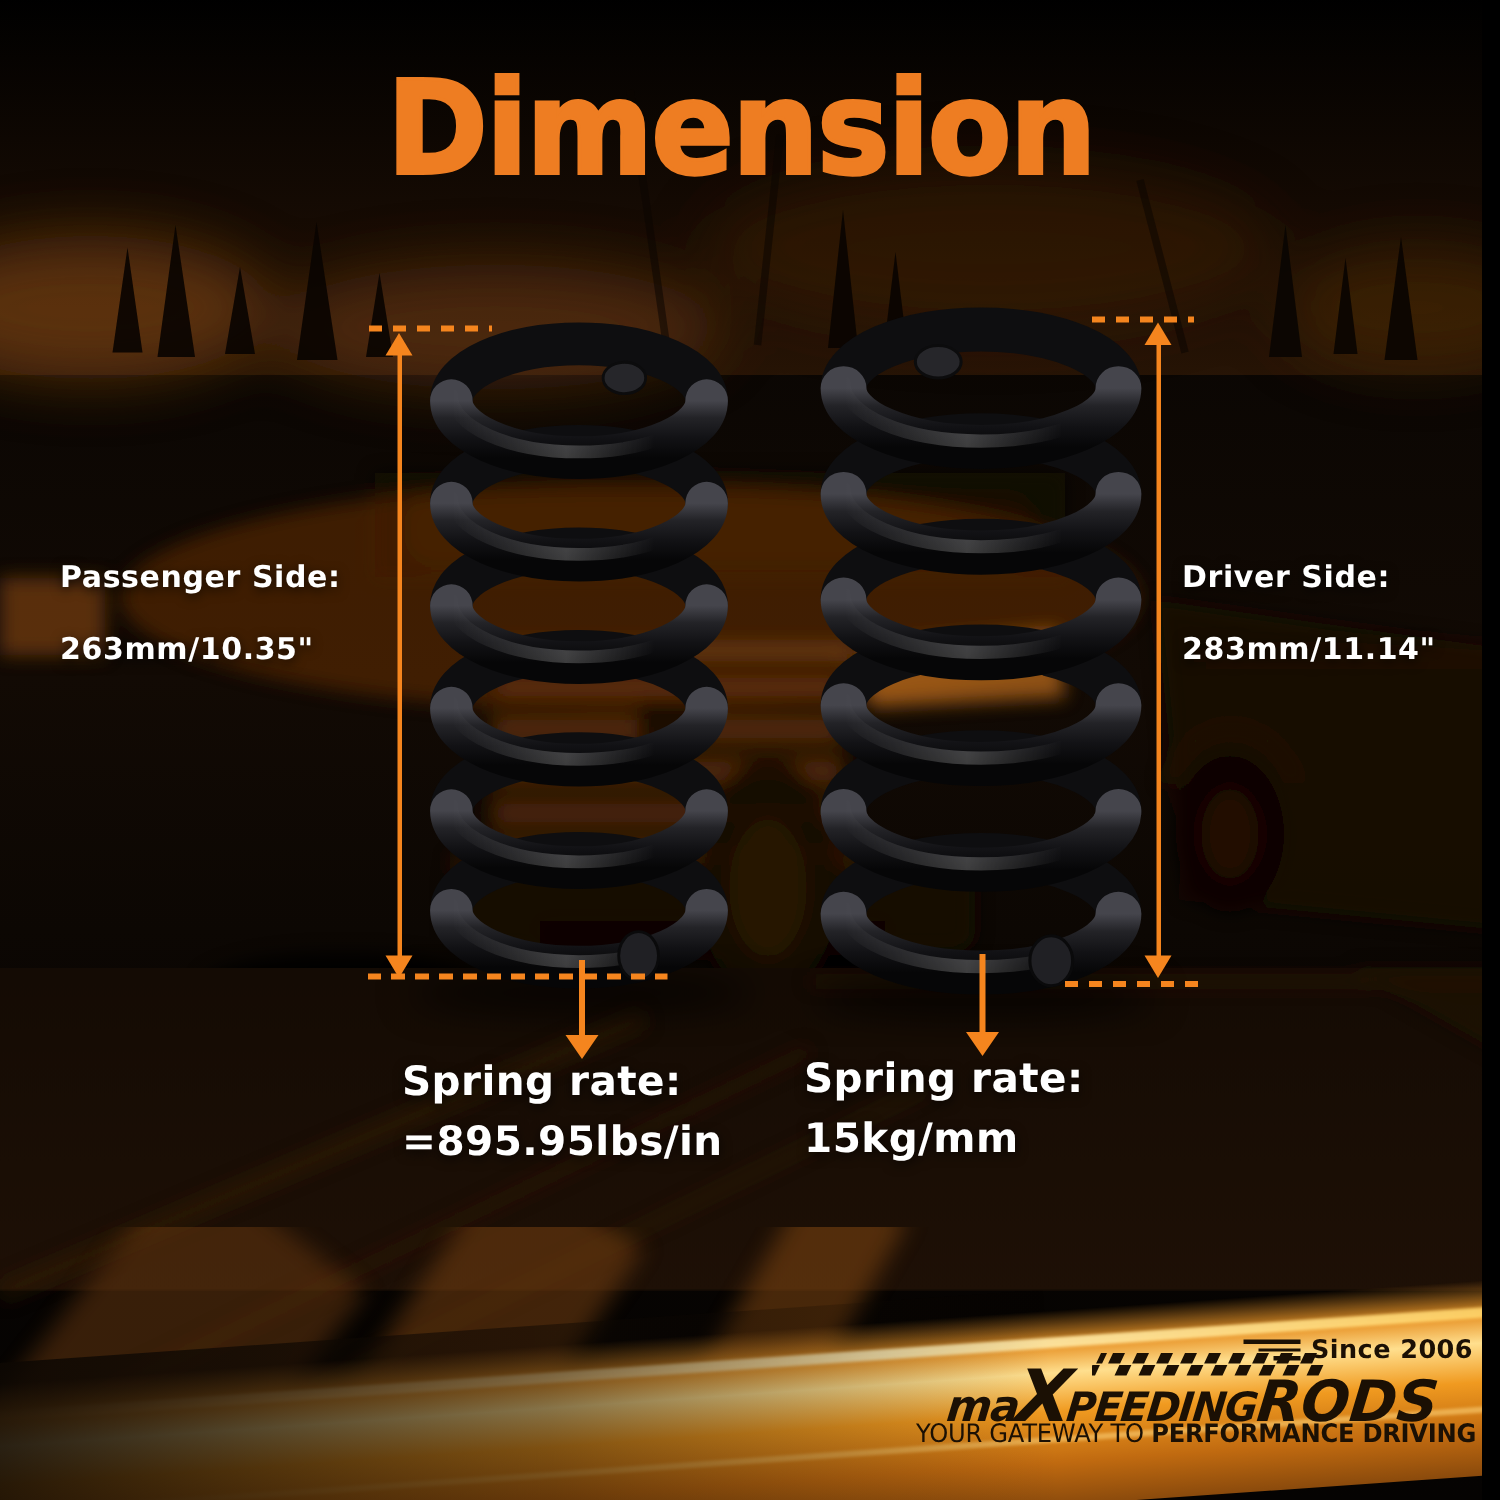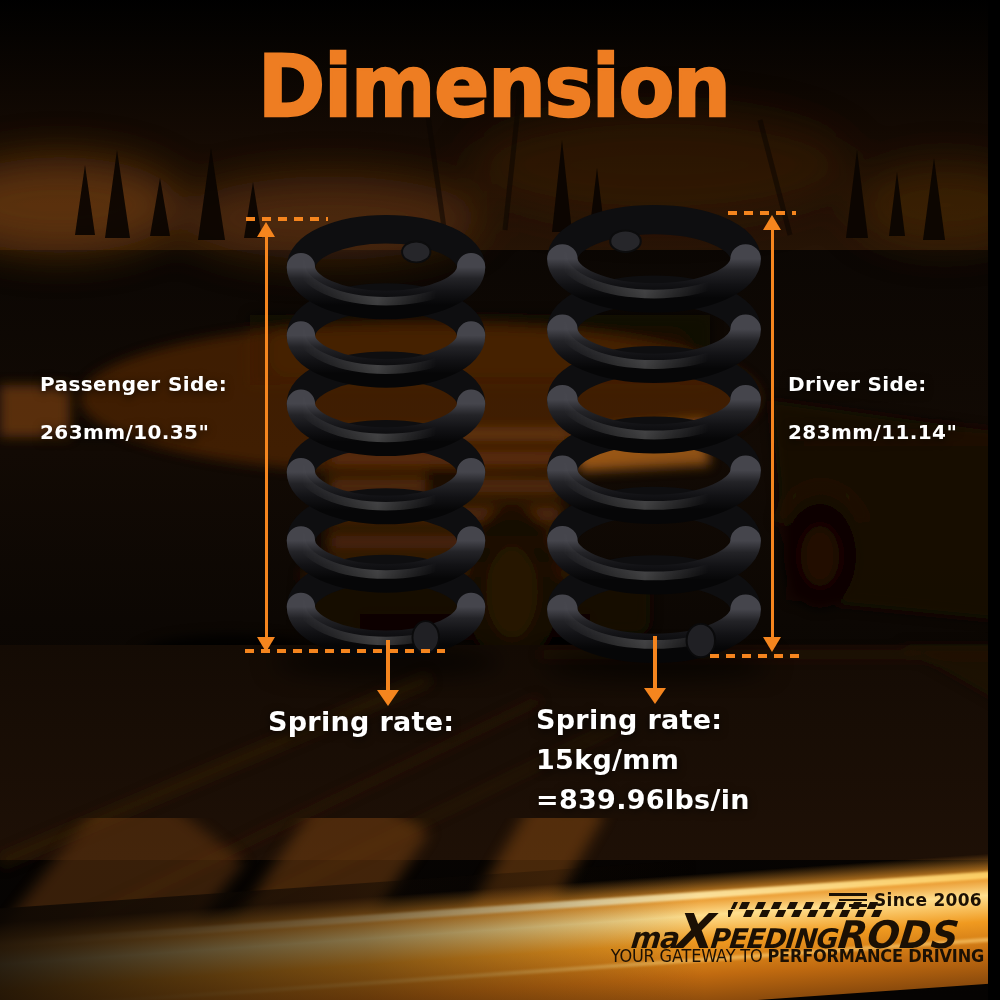--- a/index.html
+++ b/index.html
@@ -274,25 +274,25 @@
     <div>Passenger Side:</div>
     <div>263mm/10.35"</div>
   </div>
   <div class="side-block side-right">
     <div>Driver Side:</div>
     <div>283mm/11.14"</div>
   </div>
 
   <div class="rate-block rate-left">
     <div>Spring rate:</div>
+    <div>=895.95lbs/in</div>
   </div>
   <div class="rate-block rate-right">
     <div>Spring rate:</div>
     <div>15kg/mm</div>
-    <div>=839.96lbs/in</div>
   </div>
 
   <div class="swoosh">
     <div class="beam beam1"></div>
     <div class="beam beam2"></div>
     <div class="beam beam3"></div>
     <div class="bandwrap">
       <div class="band-main"></div>
       <div class="band-streak1"></div>
       <div class="band-streak2"></div>

